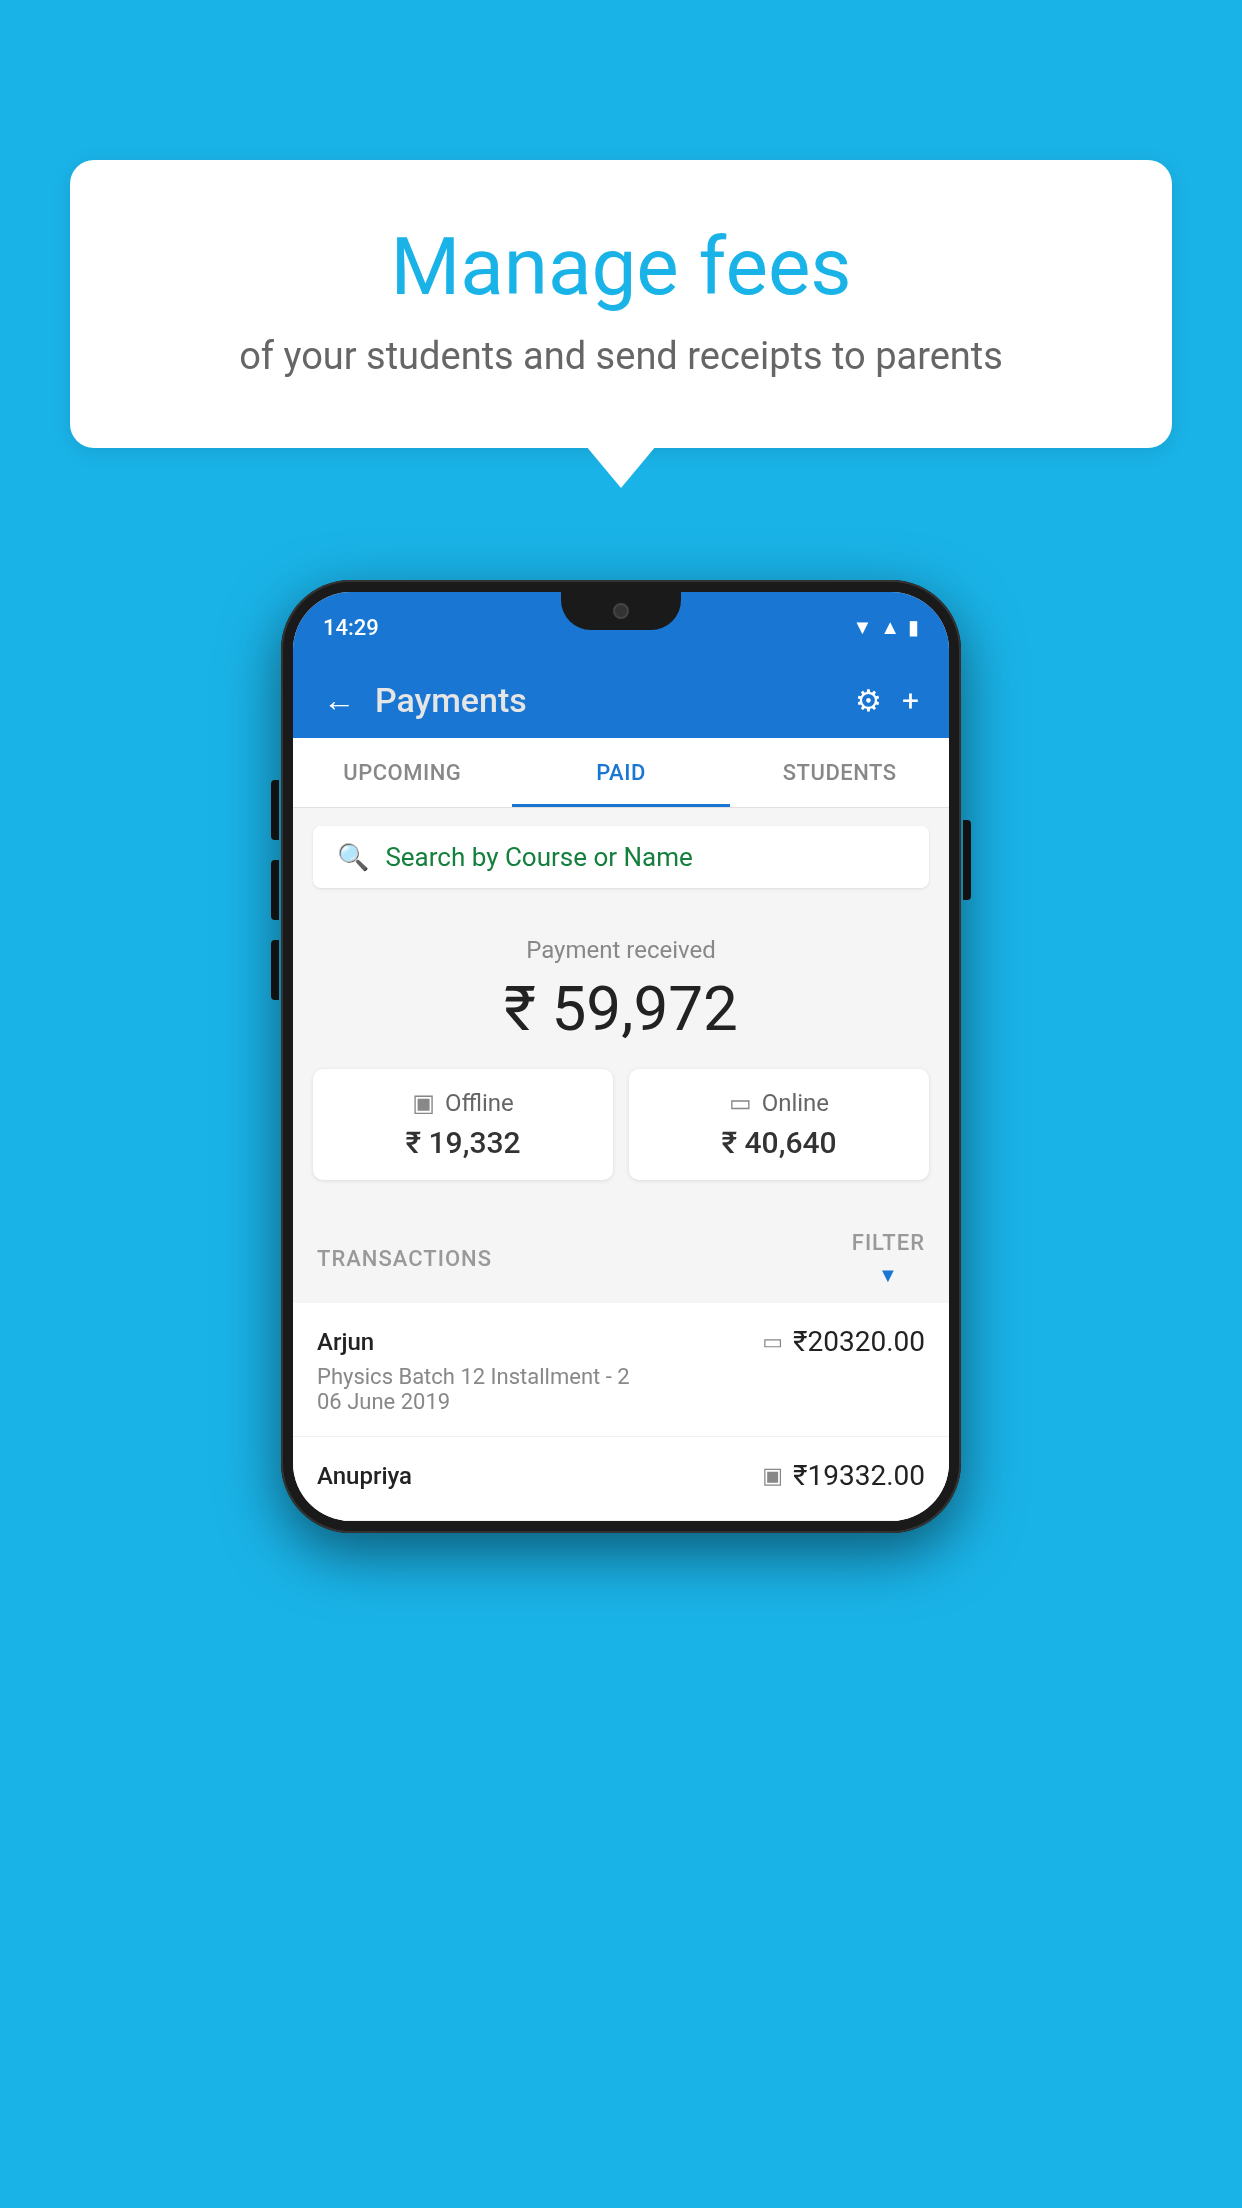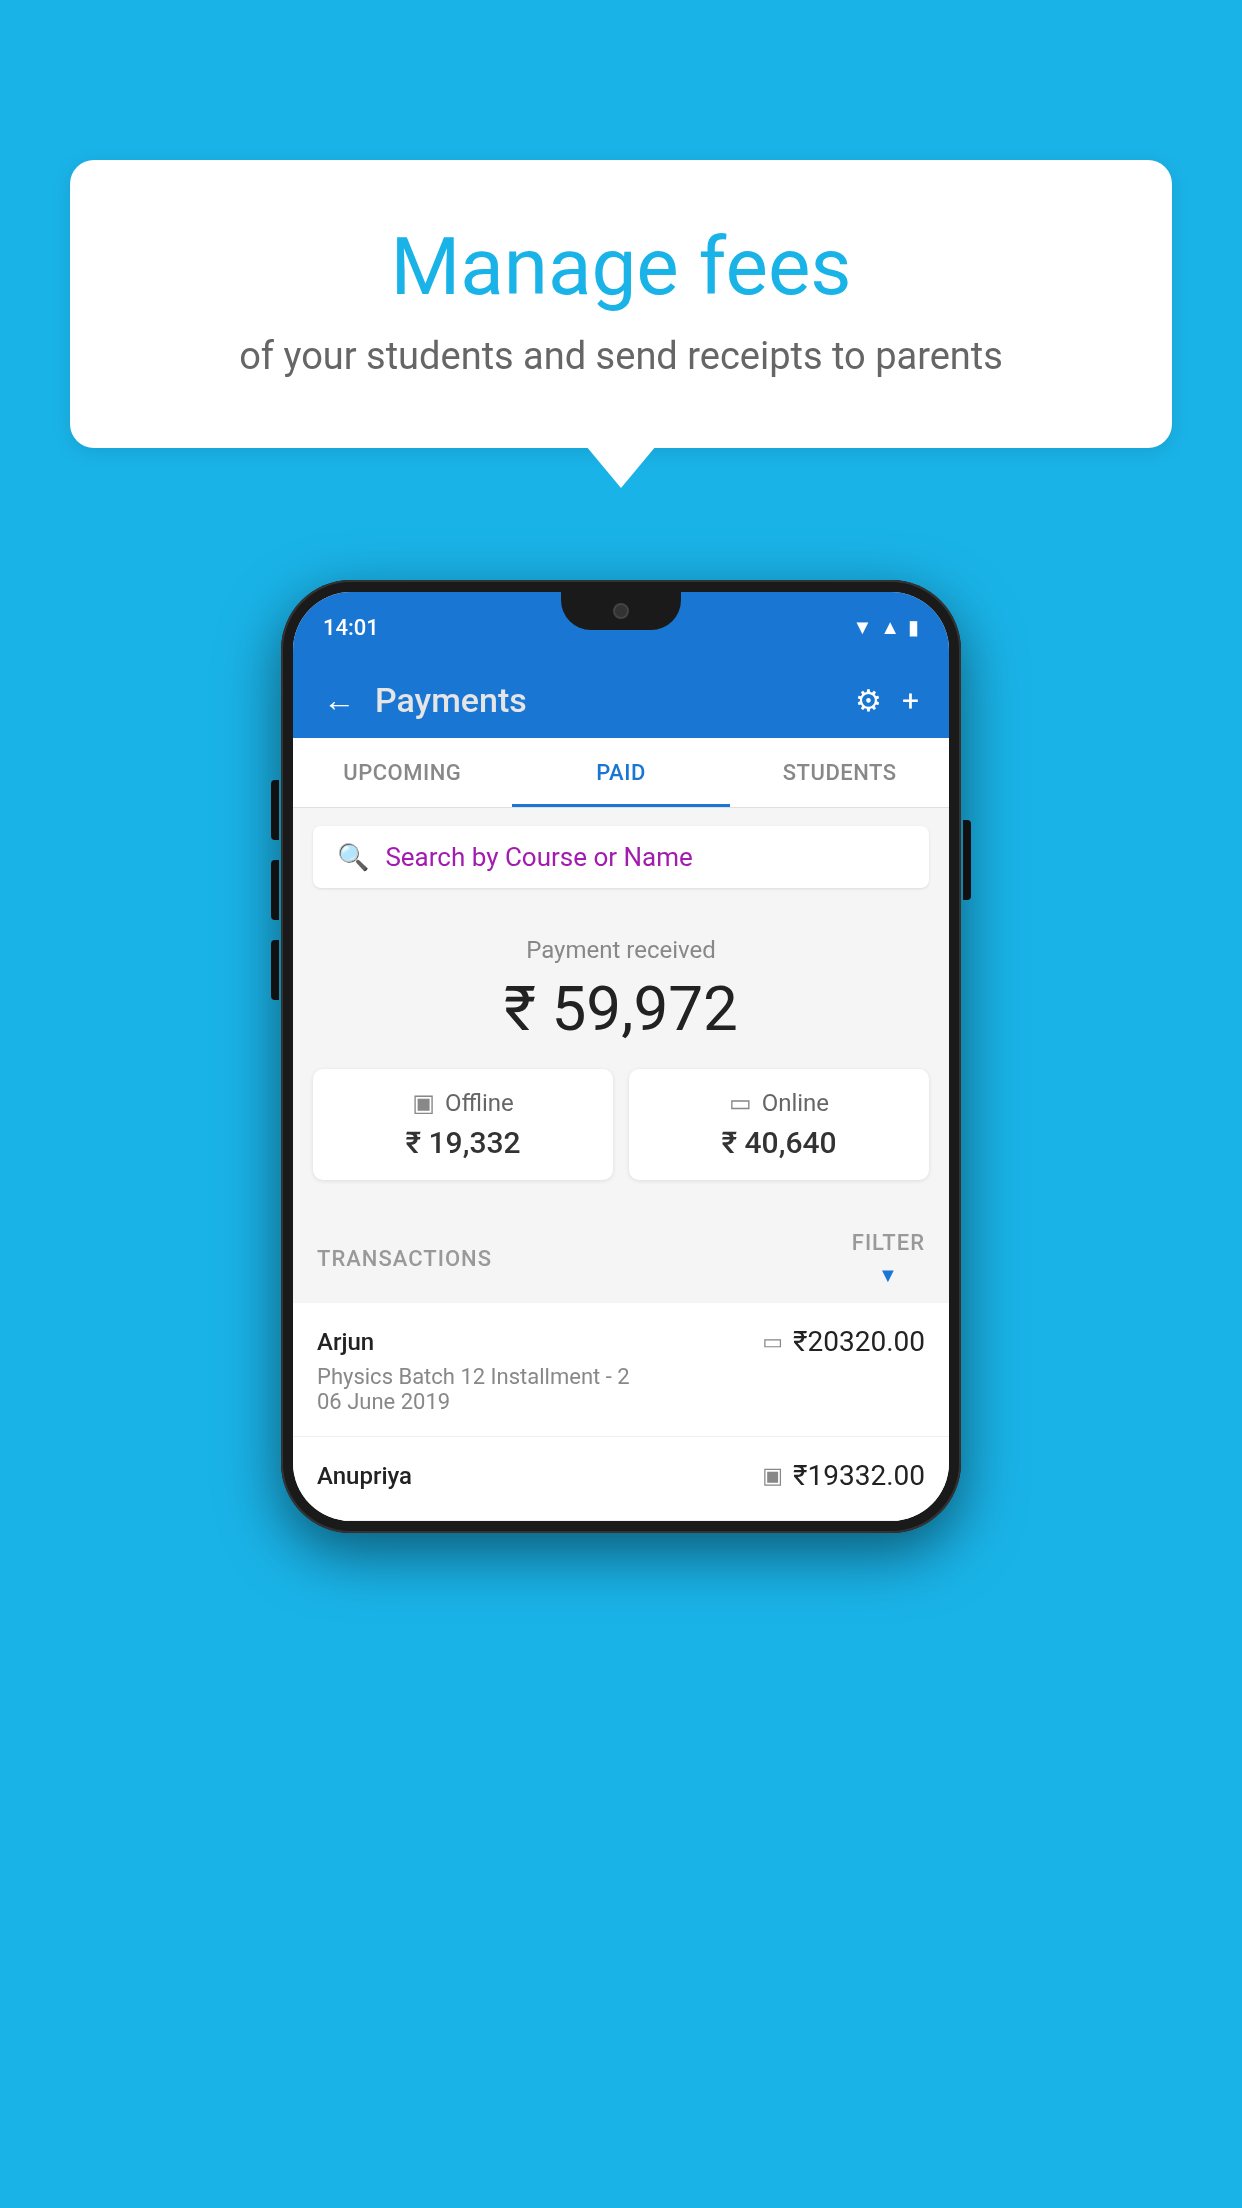--- a/index.html
+++ b/index.html
@@ -230,21 +230,21 @@
       gap: 16px;
       box-shadow: 0 1px 3px rgba(0,0,0,0.1);
     }
 
     .search-icon-svg {
       color: #aaa;
       font-size: 26px;
     }
 
     .search-placeholder {
-      color: #a21caf;
+      color: #15803d;
       font-size: 26px;
     }
 
     
     .payment-section {
       background: #f5f5f5;
       padding: 30px 20px 20px;
       text-align: center;
     }
 
@@ -398,21 +398,21 @@
 <div class="speech-bubble">
   <div class="bubble-title">Manage fees</div>
   <div class="bubble-subtitle">of your students and send receipts to parents</div>
 </div>
 
 <div class="phone-wrapper">
   <div class="phone-outer">
     <div class="phone-screen">
 
       <div class="notch-bar">
-        <span class="status-time">14:01</span>
+        <span class="status-time">14:29</span>
         <div class="notch">
           <div class="camera-dot"></div>
         </div>
         <div class="status-icons">
           <span class="wifi-icon">▼</span>
           <span class="signal-icon">▲</span>
           <span class="battery-icon">▮</span>
         </div>
       </div>
 

